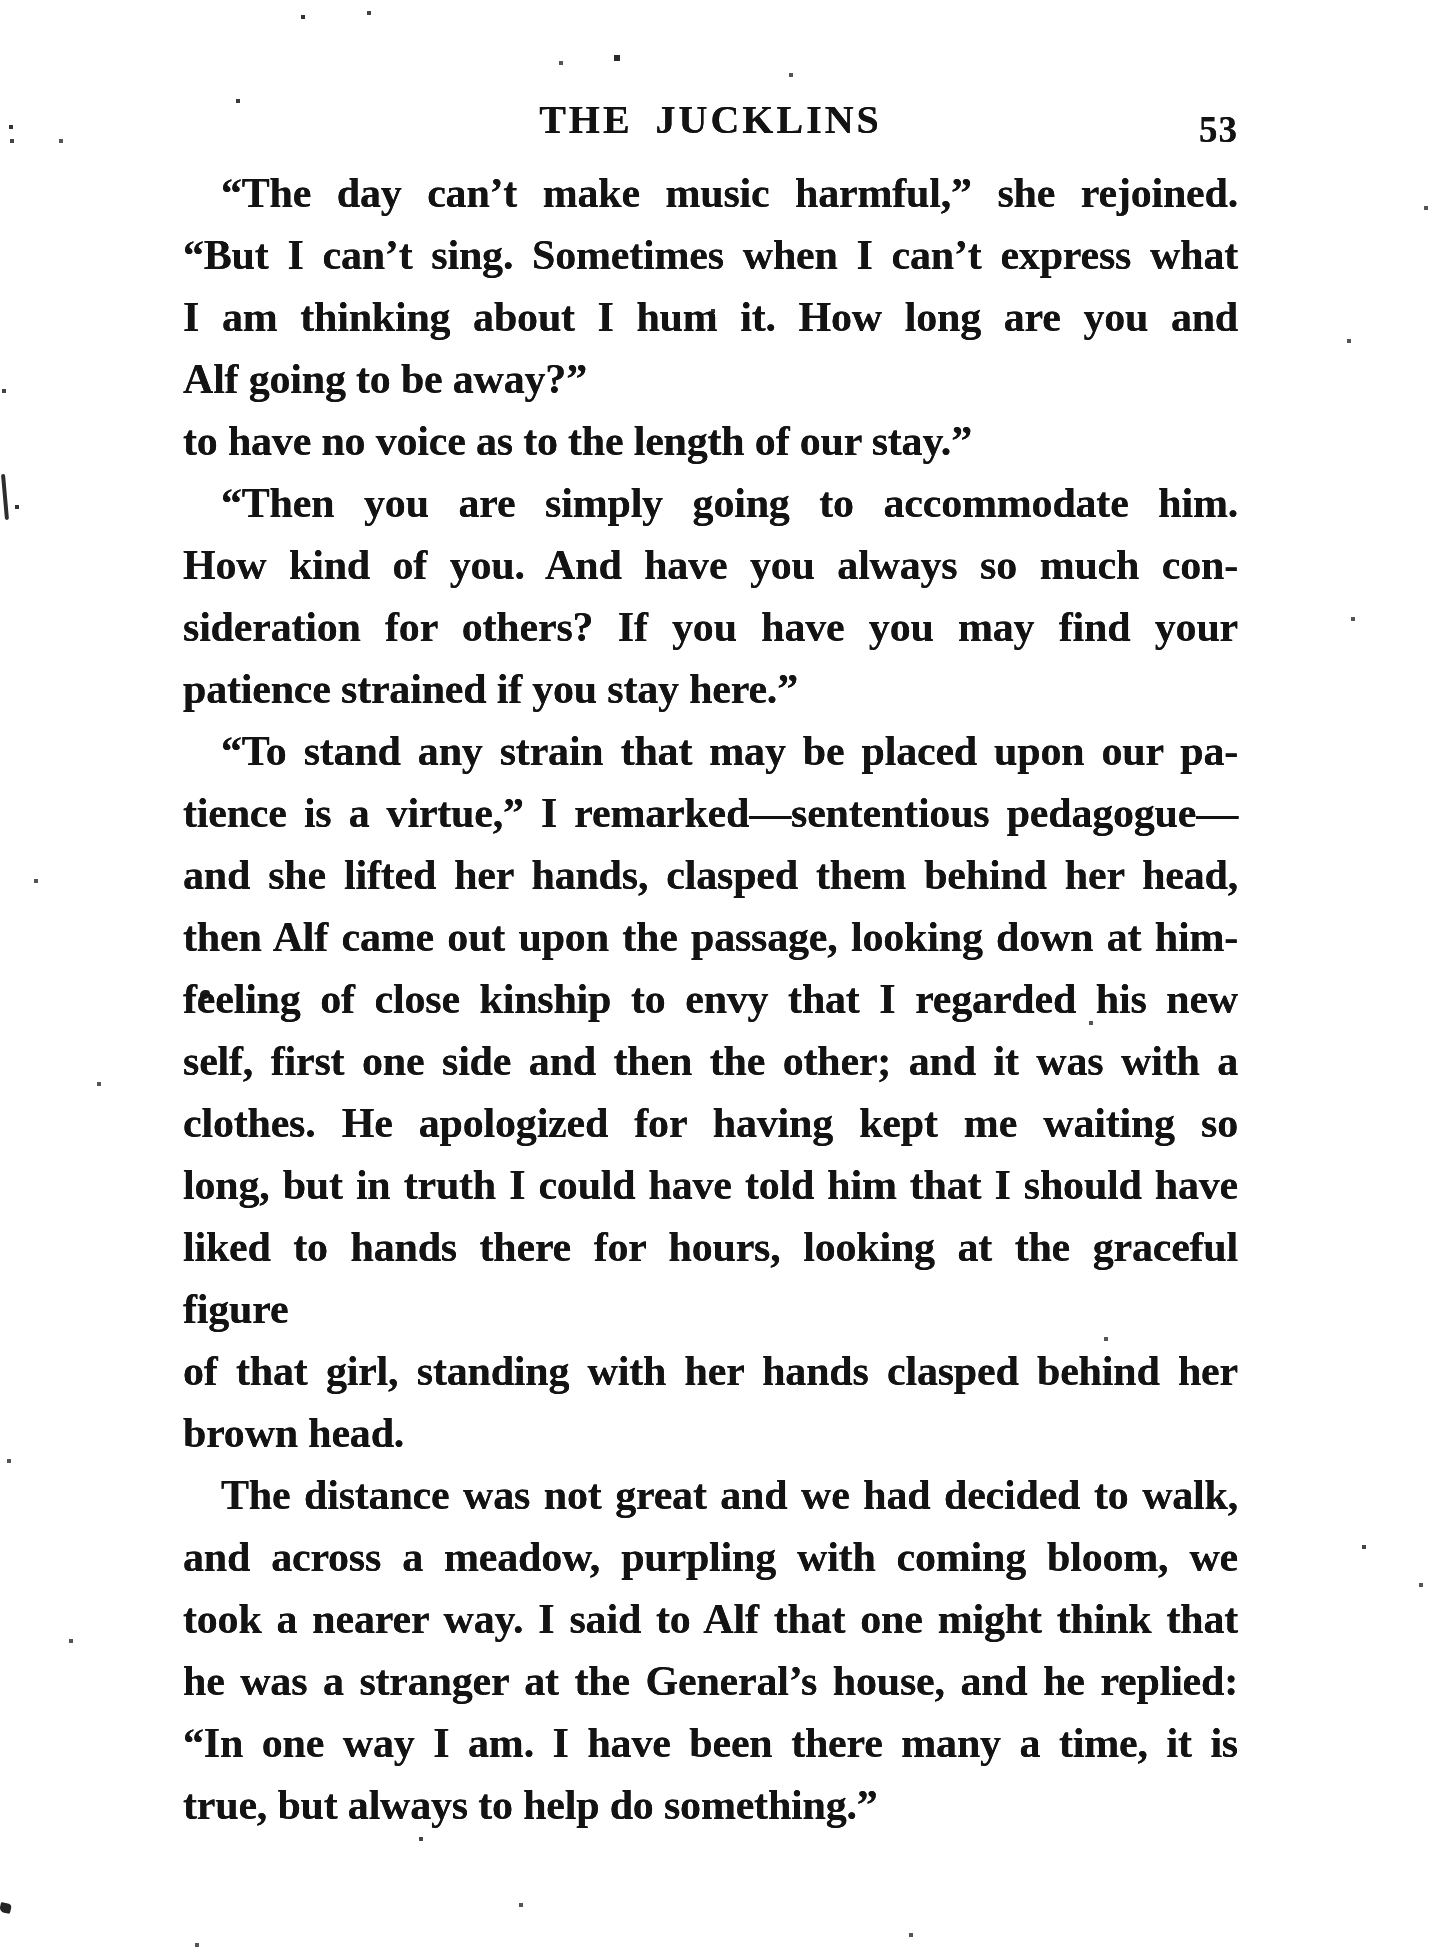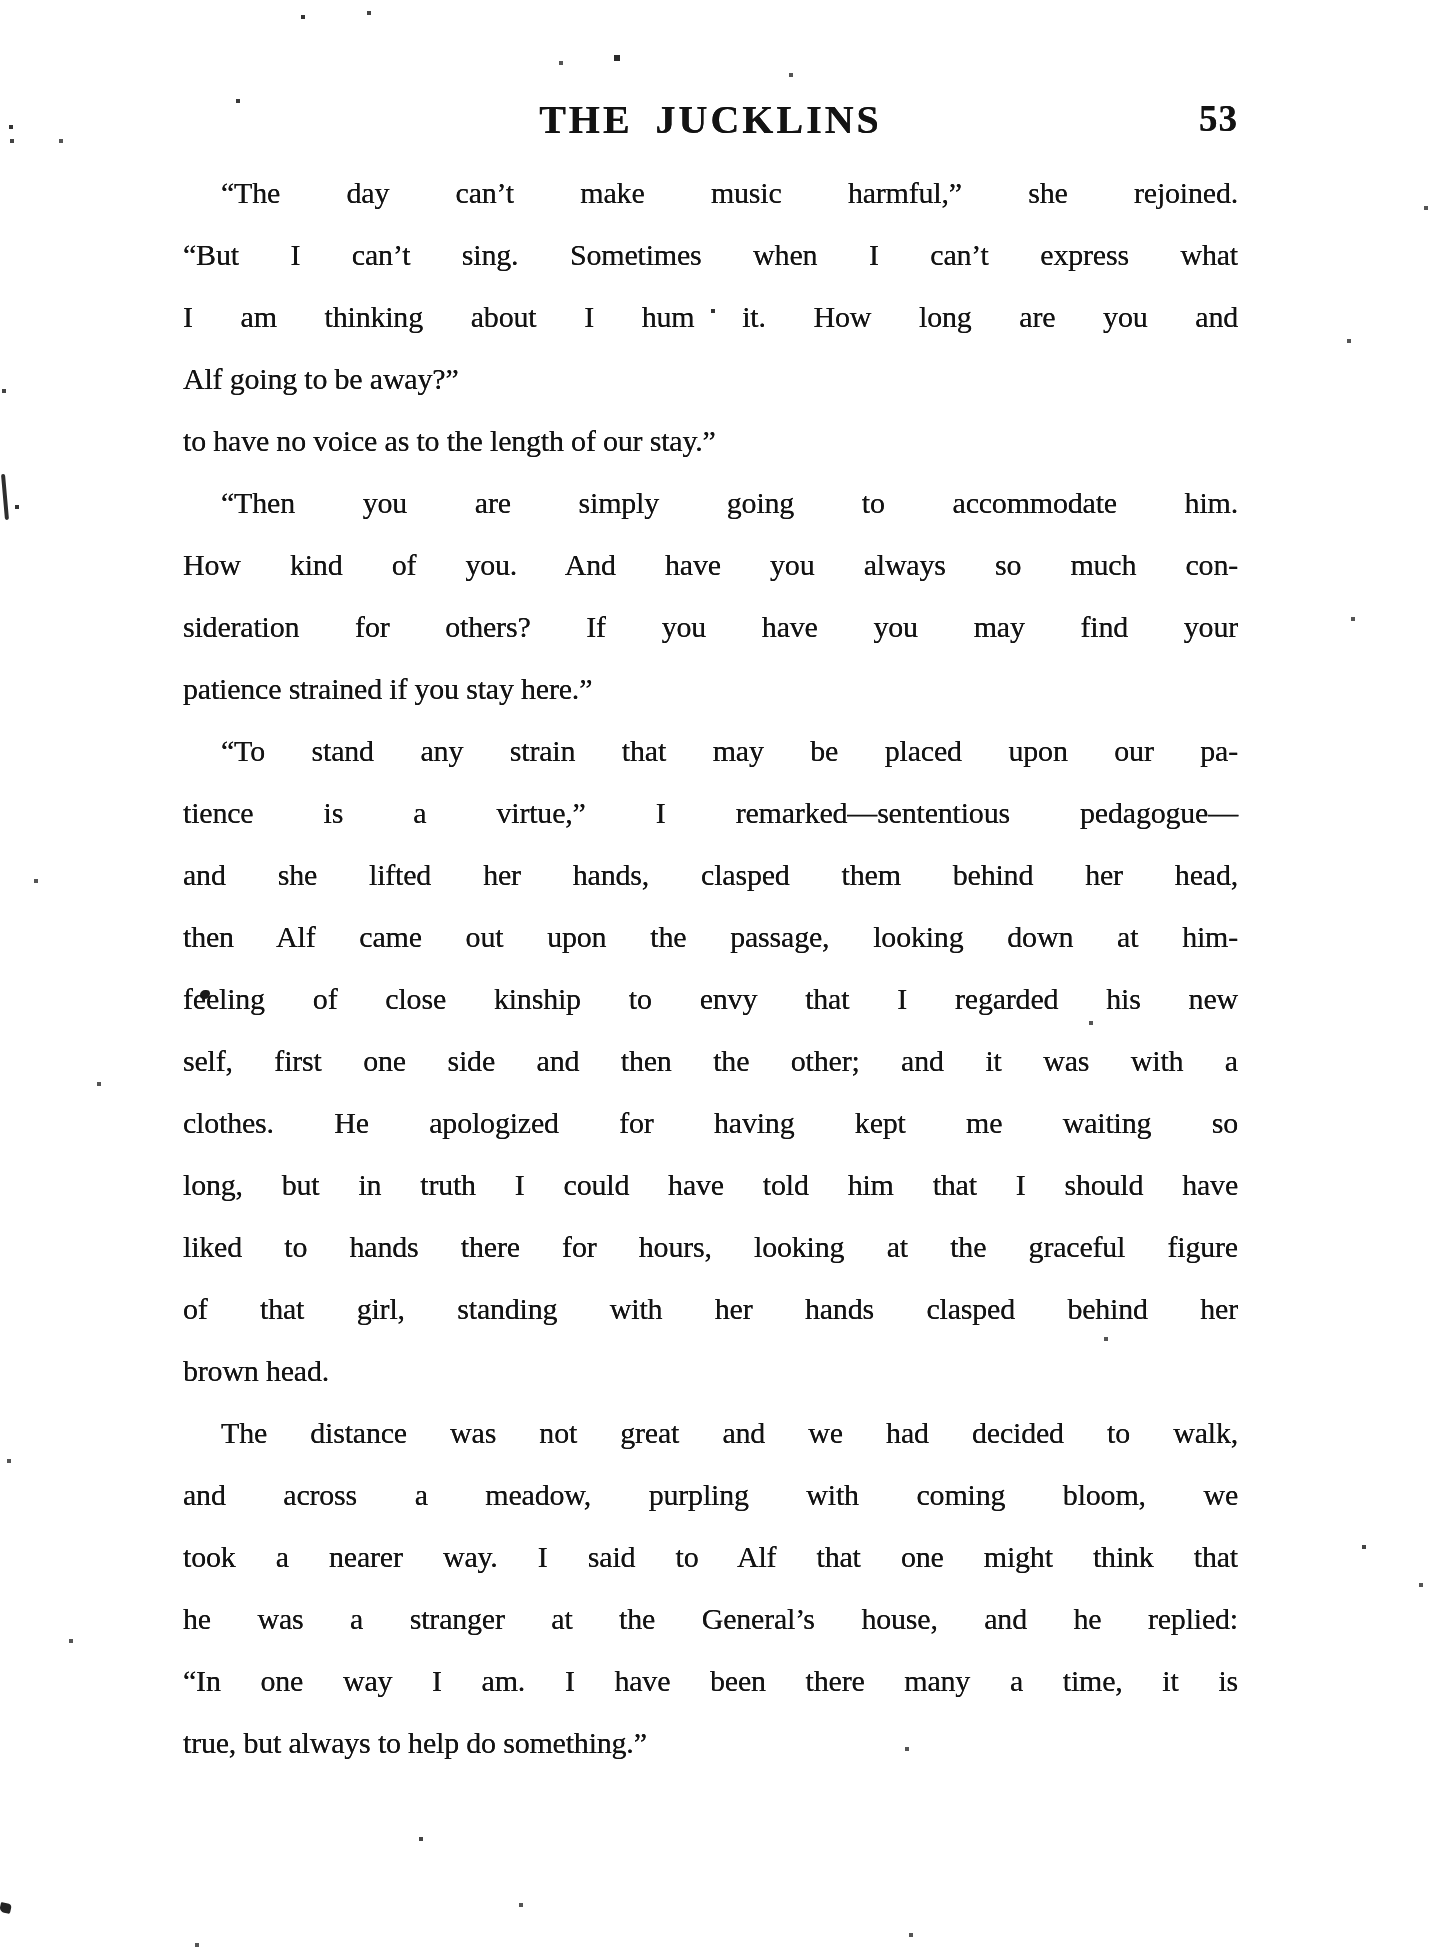--- a/index.html
+++ b/index.html
@@ -30,36 +30,37 @@
     font-weight: bold;
     font-size: 40px;
     letter-spacing: 3px;
     word-spacing: 10px;
     white-space: nowrap;
     text-shadow: 0 0 0.6px #1a1a1a;
   }
   .pageno {
     position: absolute;
     right: 0;
-    top: 1px;
+    top: 12px;
     font-size: 37px;
     letter-spacing: 1px;
     word-spacing: normal;
     text-shadow: 0 0 0.6px #1a1a1a;
   }
   .text-block {
     margin-top: 12px;
   }
   .line {
-    font-size: 30px;
+    font-size: 42px;
     line-height: 62px;
     letter-spacing: -0.2px;
     text-align: justify;
     text-align-last: justify;
     text-shadow: 0 0 0.55px #202020;
+    font-weight: bold;
   }
   .line.first {
     text-indent: 38px;
   }
   .line.last {
     text-align-last: left;
   }
   
   .specks {
     position: absolute;

